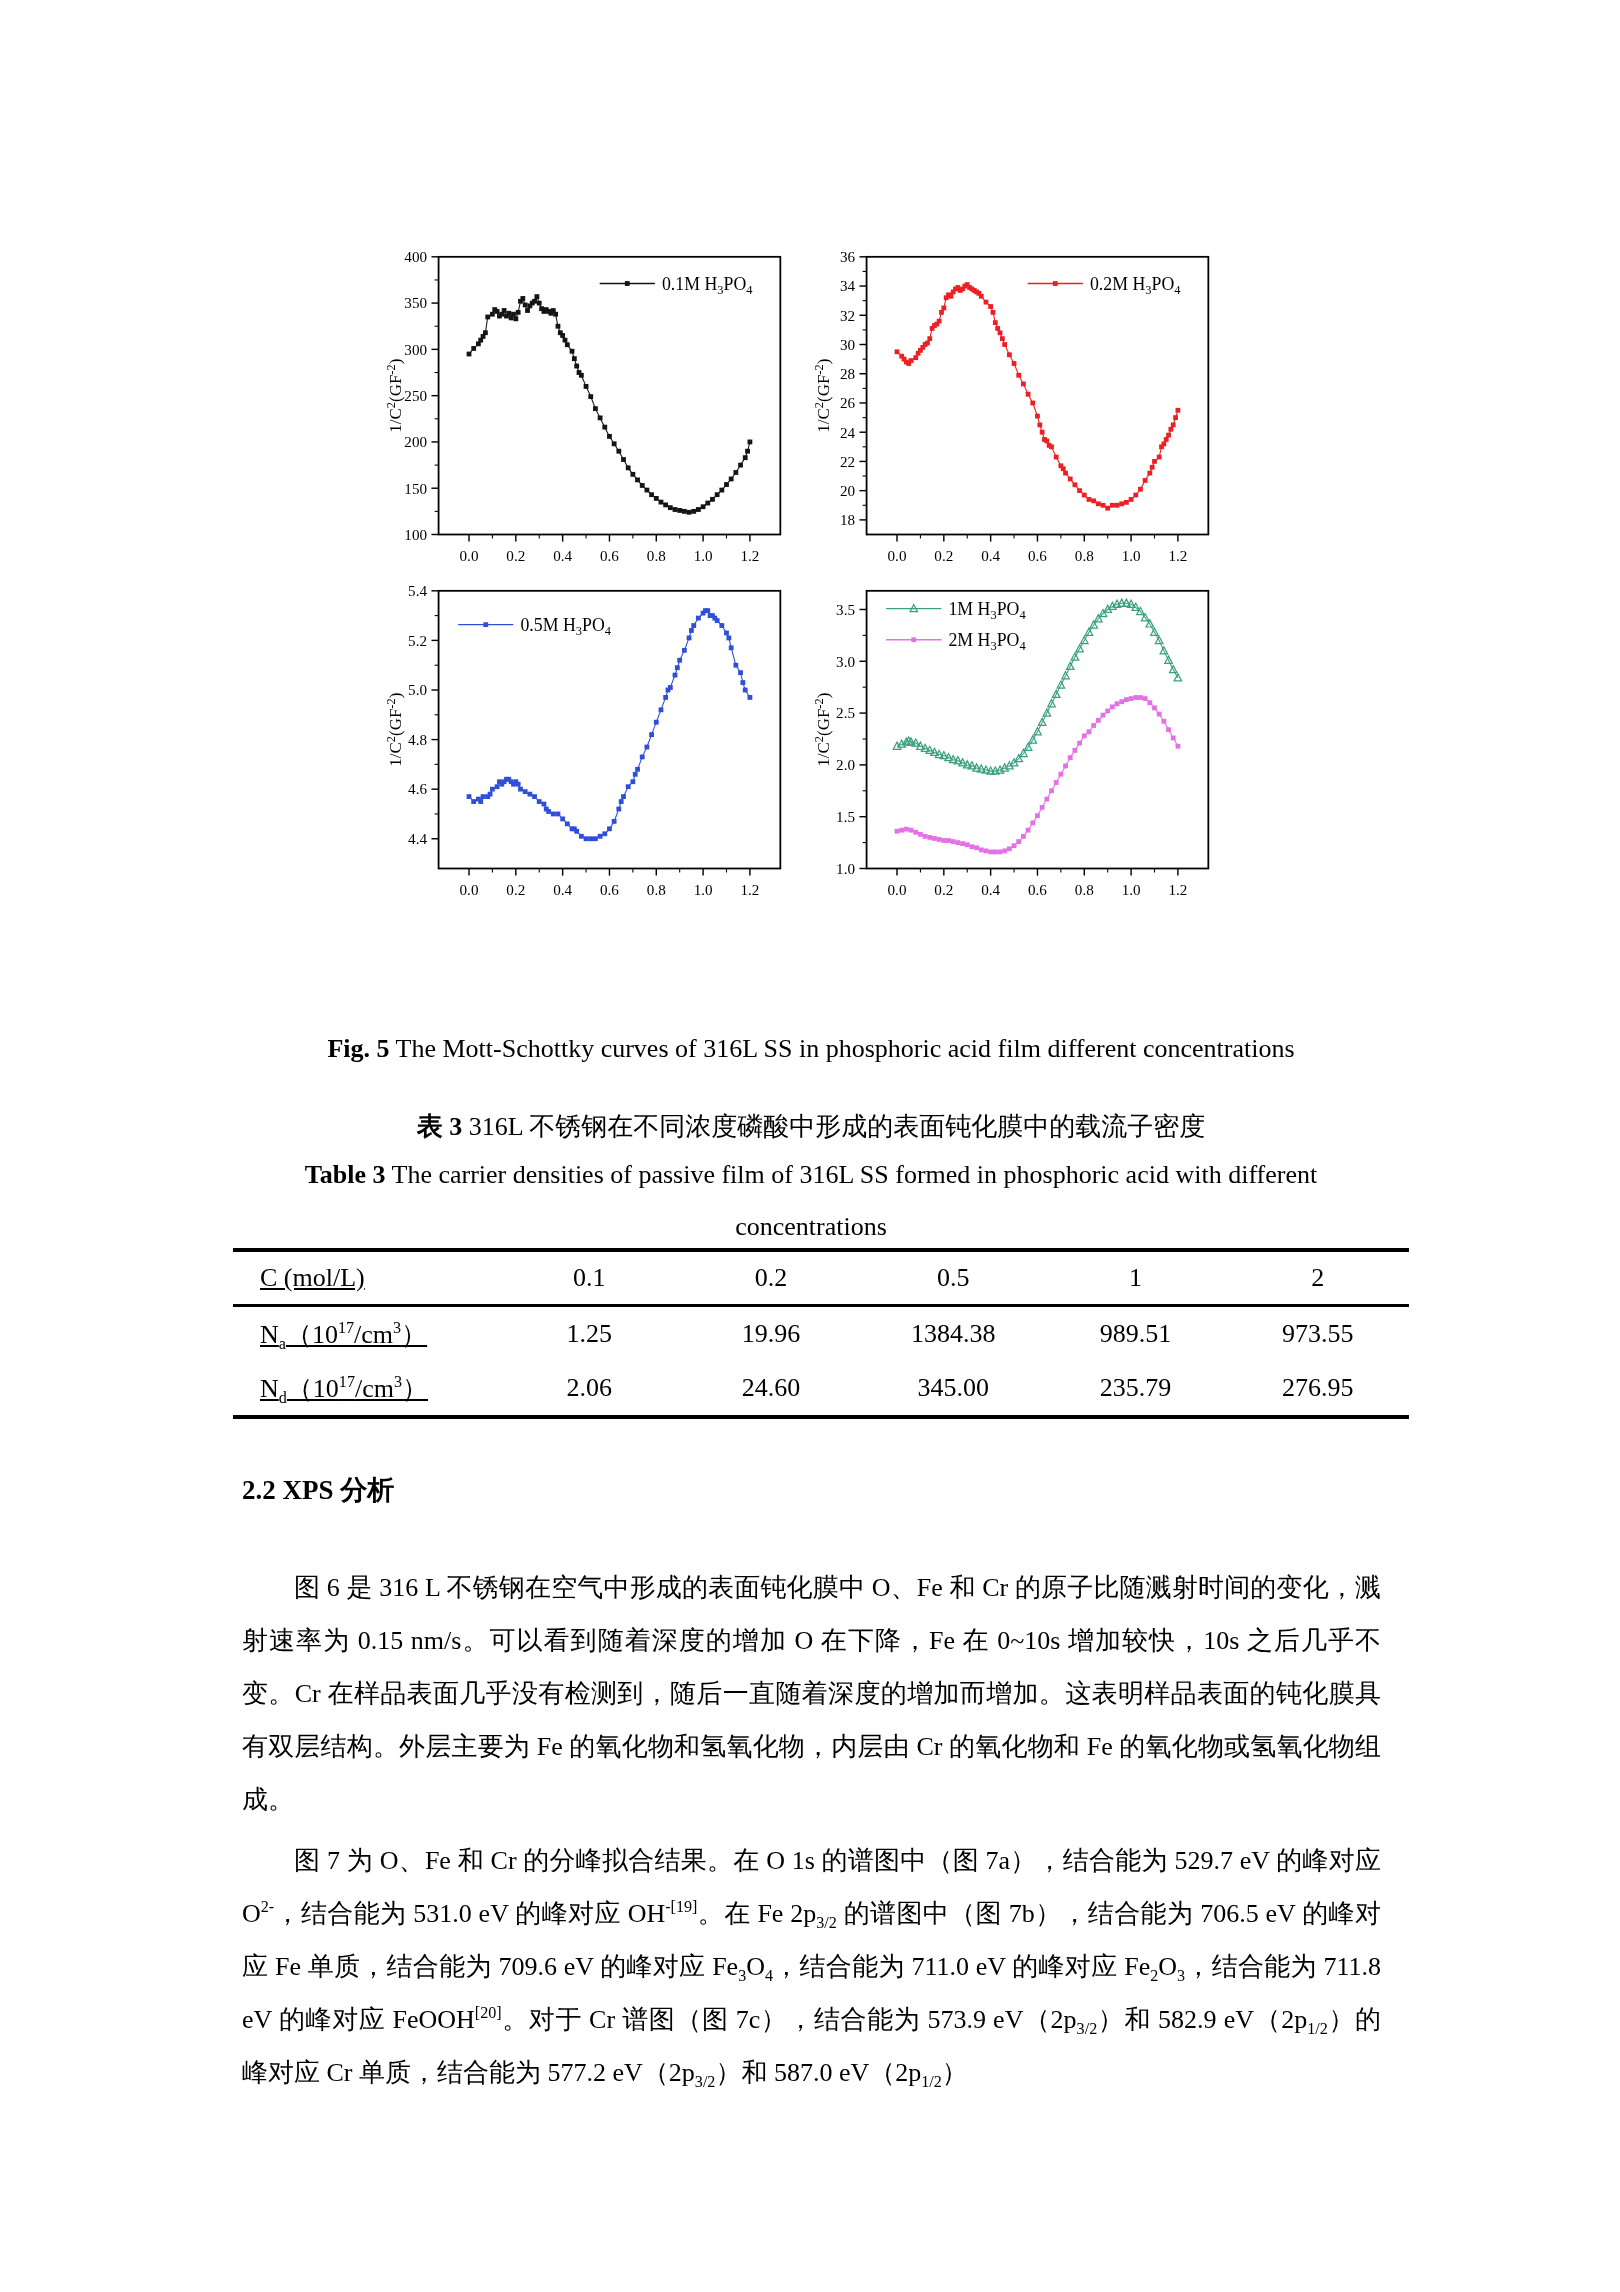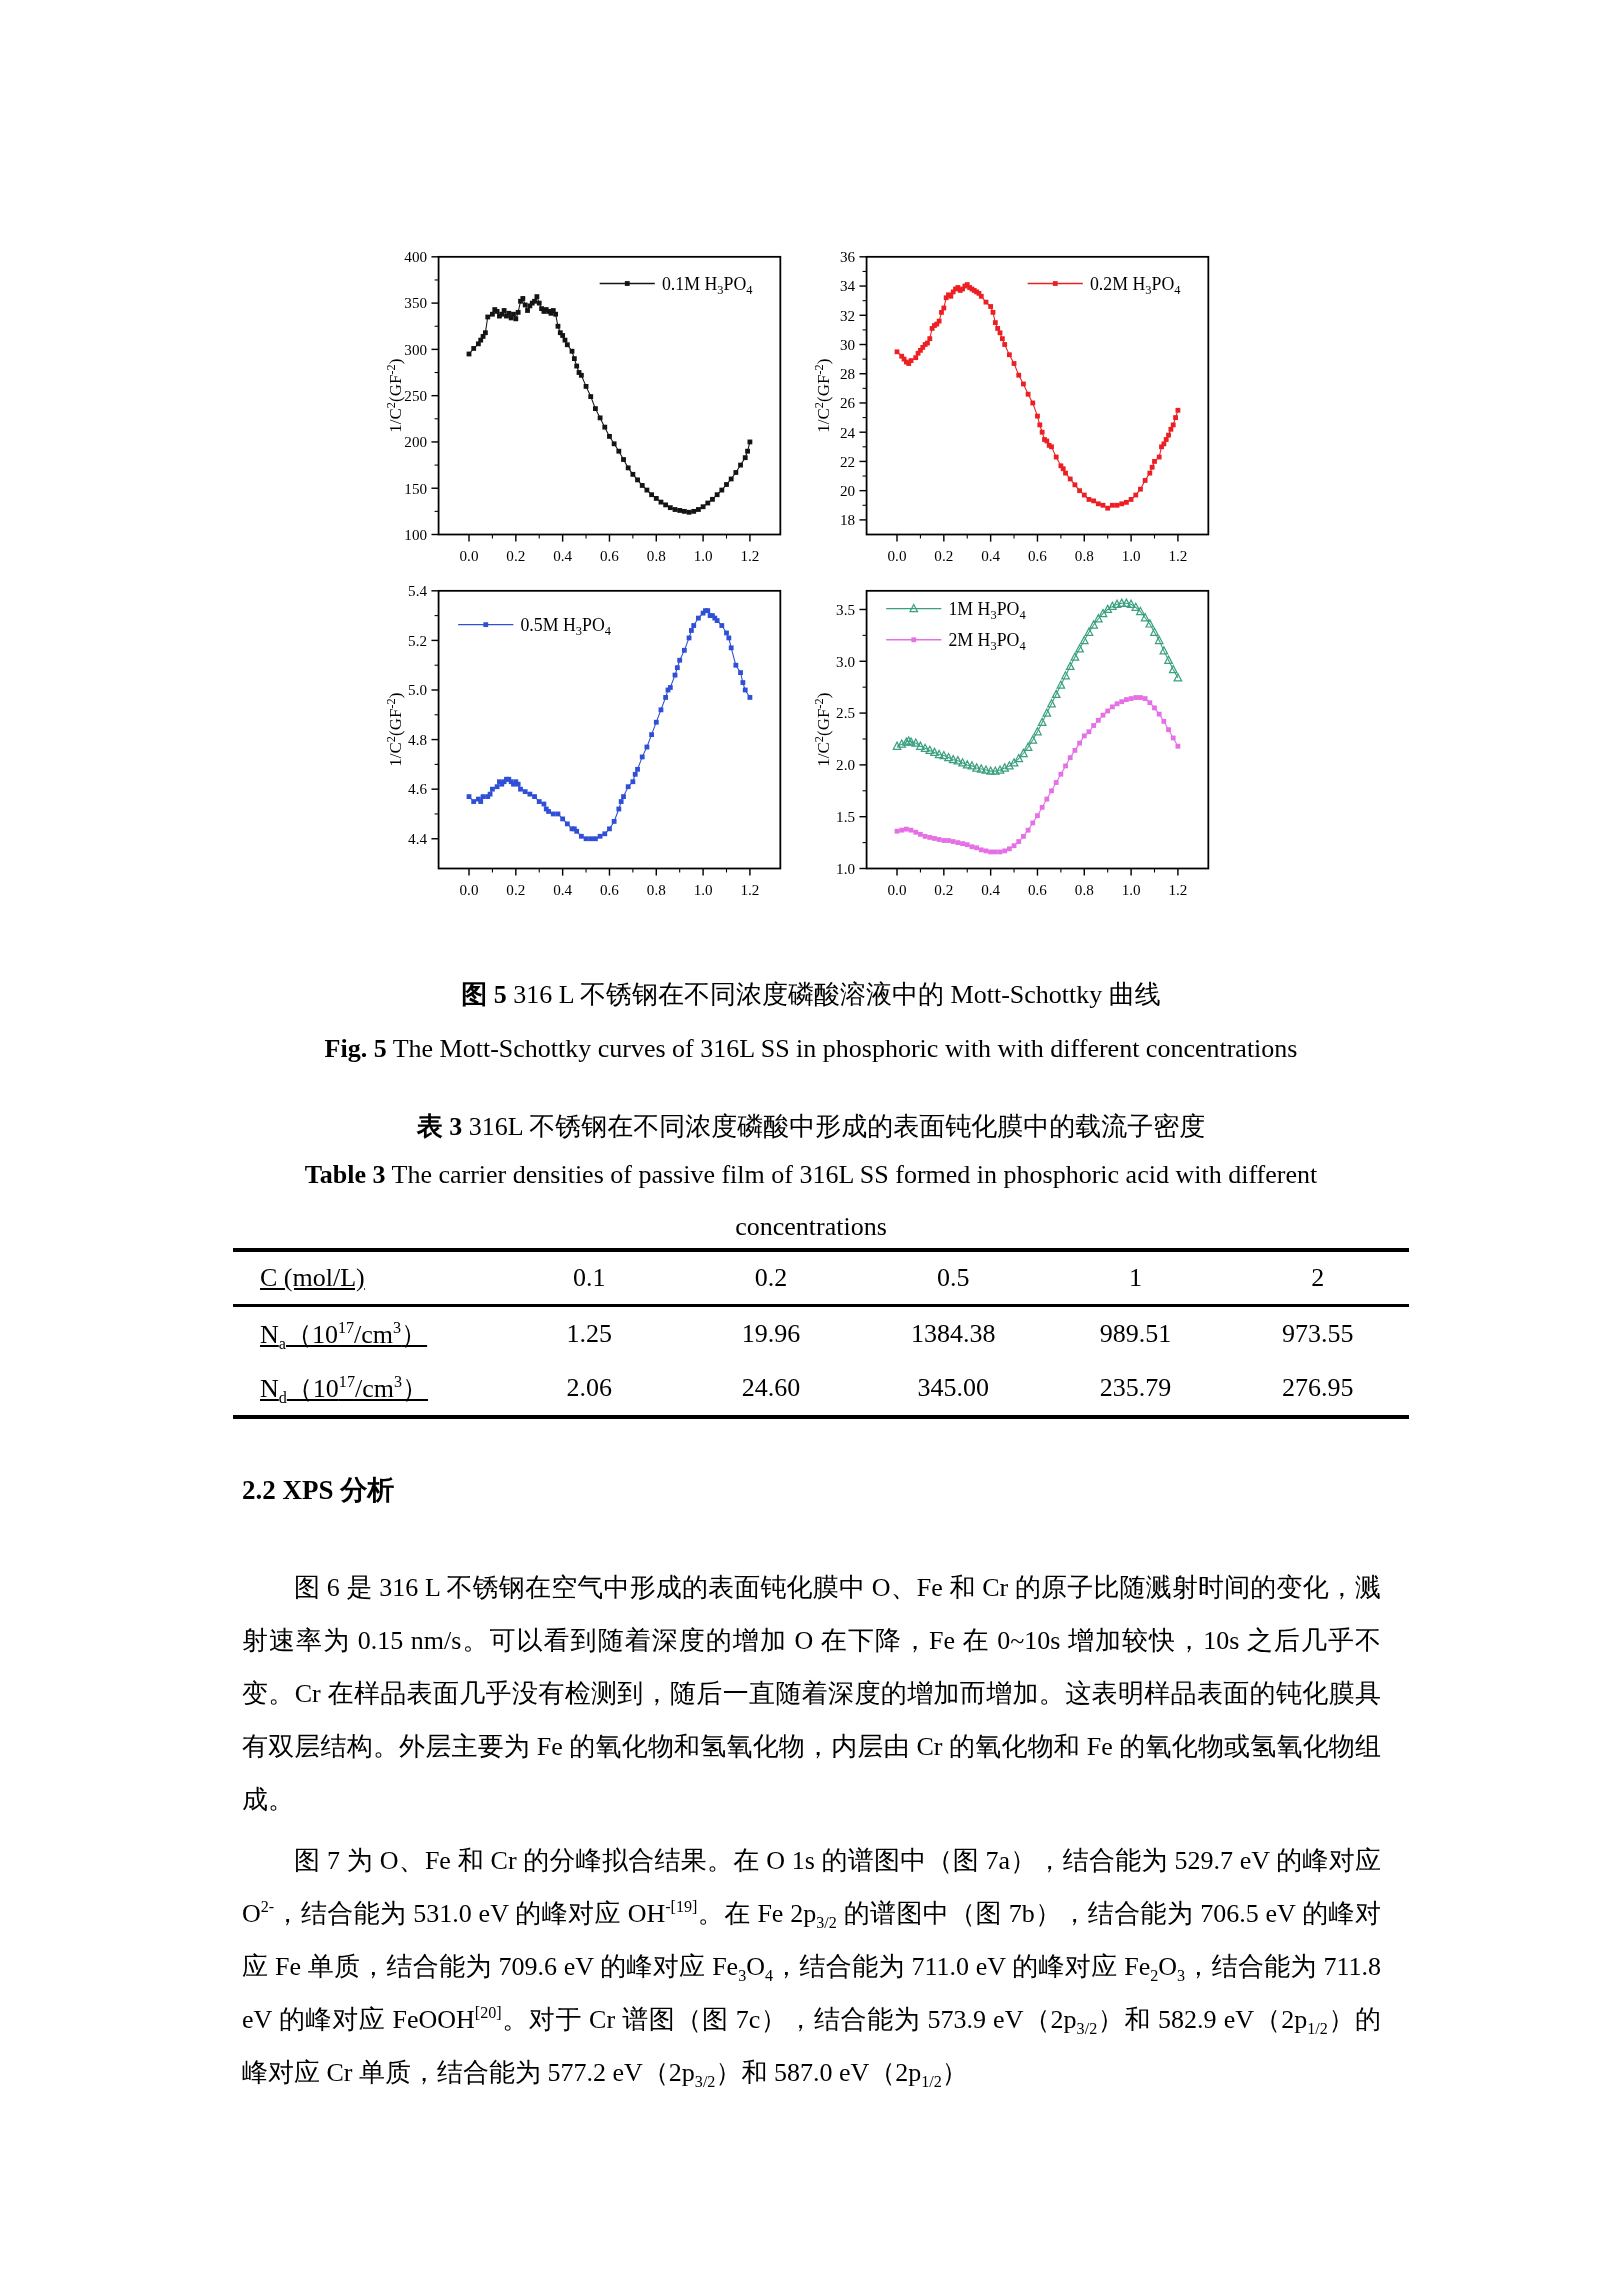--- a/index.html
+++ b/index.html
@@ -653,23 +653,22 @@
       <g font-family="Liberation Serif, DejaVu Serif, serif" font-size="20" fill="#000">
         <line x1="84" y1="58" x2="146" y2="58" stroke="#3AA080" stroke-width="1.6"></line>
         <path d="M 115 53.4 L 119.2 61.4 L 110.8 61.4 Z" fill="none" stroke="#3AA080" stroke-width="1.4"></path>
         <text x="154" y="65"><tspan font-size="20" dy="0">1M H</tspan><tspan font-size="14" dy="5">3</tspan><tspan font-size="20" dy="-5">PO</tspan><tspan font-size="14" dy="5">4</tspan></text>
         <line x1="84" y1="93" x2="146" y2="93" stroke="#E570E5" stroke-width="1.6"></line>
         <rect x="112.3" y="90.3" width="5.4" height="5.4" fill="#E570E5"></rect>
         <text x="154" y="100"><tspan font-size="20" dy="0">2M H</tspan><tspan font-size="14" dy="5">3</tspan><tspan font-size="20" dy="-5">PO</tspan><tspan font-size="14" dy="5">4</tspan></text>
       </g>
     </svg>
 
-  <div id="cap-fig-zh" class="caption"><span class="b">图 5</span><span> 316 L 不锈钢在不同浓度磷酸溶液中的 Mott-Schottky 曲线</span></div>
-
-  <div id="cap-fig-en" class="caption"><span class="b">Fig. 5</span><span> The Mott-Schottky curves of 316L SS in phosphoric with with different concentrations</span></div>
+
+  <div id="cap-fig-en" class="caption"><span class="b">Fig. 5</span><span> The Mott-Schottky curves of 316L SS in phosphoric acid film different concentrations</span></div>
 
   <div id="cap-tab-zh" class="caption"><span class="b">表 3</span><span> 316L 不锈钢在不同浓度磷酸中形成的表面钝化膜中的载流子密度</span></div>
 
   <div id="cap-tab-en1" class="caption"><span class="b">Table 3</span><span> The carrier densities of passive film of 316L SS formed in phosphoric acid with different</span></div>
 
   <div id="cap-tab-en2" class="caption">concentrations</div>
 
   <table class="ctable">
     <thead>
       <tr>

